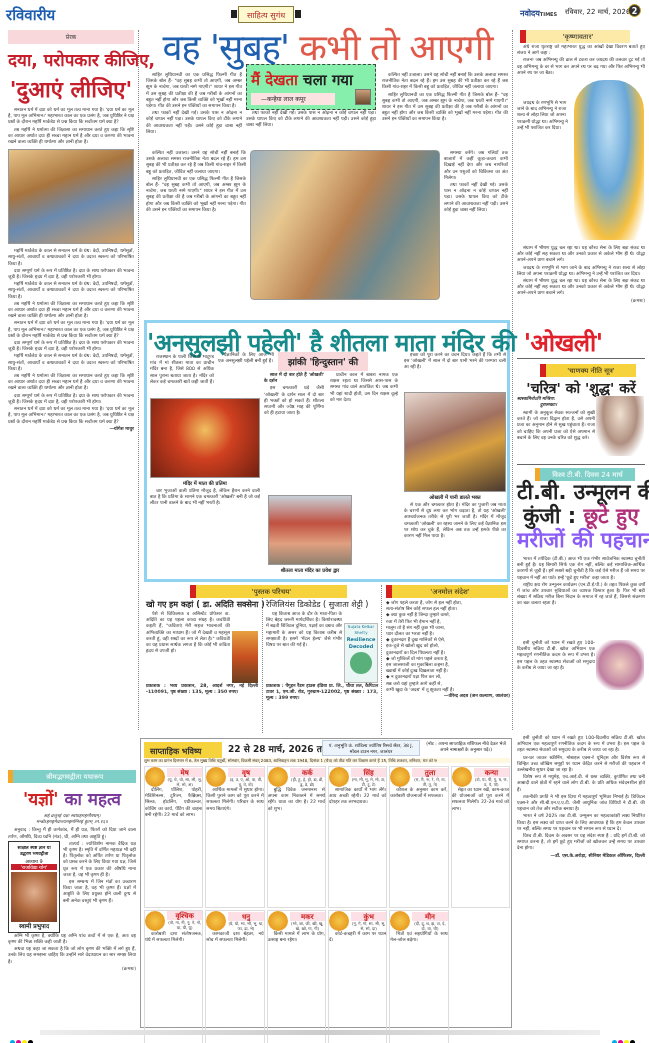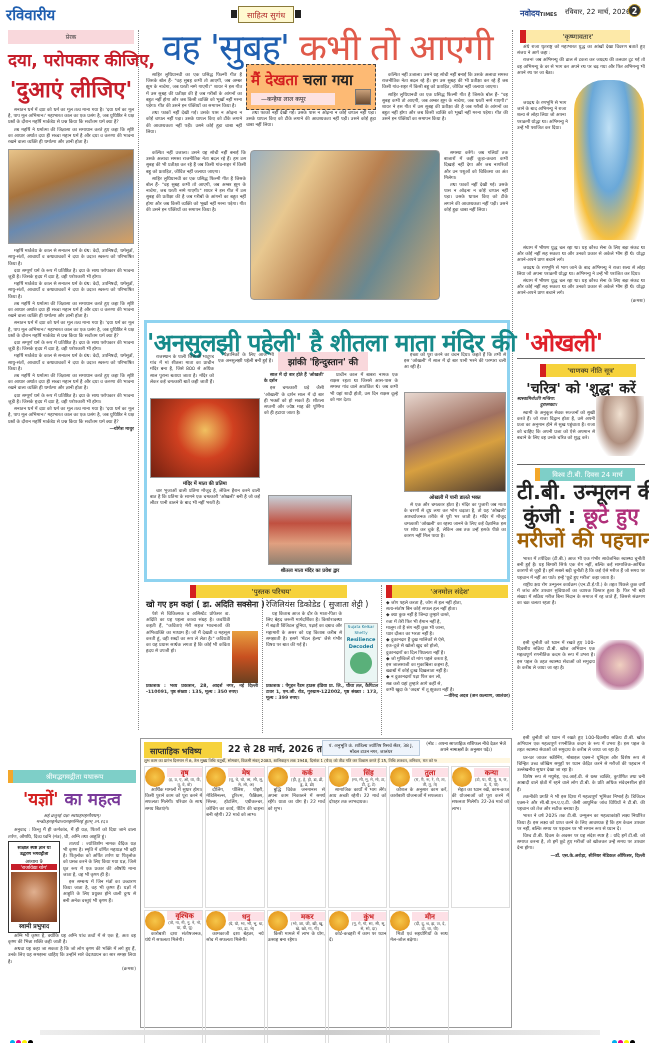--- a/index.html
+++ b/index.html
@@ -14,21 +14,21 @@
 .brand{left:520px;top:7px;font-size:8px;font-weight:bold;color:#1a3e8a}
 .brand small{font-size:5px;color:#333}
 .date{left:565px;top:7px;font-size:7px;color:#222}
 .pgnum{left:628px;top:4px;width:13px;height:13px;border-radius:50%;background:#333;color:#fff;font-size:8px;text-align:center;line-height:13px;font-weight:bold;border:1.5px solid #c9a227}
 .vline{border-left:1px dotted #888}
 .hline{border-top:1px solid #666}
 .kicker{background:#f9d8dc;color:#333;font-size:6px;text-align:center;padding:3px}
 .h-left{color:#c61e2a;font-weight:bold;text-align:center;font-family:"DejaVu Sans",sans-serif}
 .big-head{font-size:36px;color:#1f5fb0;font-family:"DejaVu Sans",sans-serif;white-space:nowrap;letter-spacing:-1px}
 .big-head .red{color:#e05a4a}
-.poem-box{border:1px dashed #444;padding:4px;background:#fdba74}
+.poem-box{border:1px dashed #444;padding:4px;background:#86efac}
 .poem-title{font-size:15px;font-weight:bold;color:#222}
 .poem-title .r{color:#d42020}
 .poem-author{background:#fde2e2;font-size:6px;margin-top:3px;padding:2px 10px;width:70%}
 .img{background:linear-gradient(135deg,#c8a062,#7a5030 40%,#b58b5a 70%,#e2c090);border:1px solid #999}
 .section-tag{background:#f6d23c;color:#222;font-size:7px;text-align:center;padding:2px 4px;border-left:6px solid #d42020}
 .teal-tag{background:#7ecfc8;color:#fff;font-size:7px;text-align:center;padding:2px;border-left:5px solid #f3a72a}
 .blue-frame{border:3px solid #8fd3f0;background:#fff}
 .ok-head{font-size:24px;color:#168a8a;font-weight:bold;white-space:nowrap;letter-spacing:-0.5px}
 .ok-head .r{color:#e0202a}
 .jhanki{background:#f9d8dc;font-size:9px;font-weight:bold;text-align:center;padding:3px}
@@ -253,21 +253,21 @@
 <div class="abs" style="left:596px;top:396px;width:48px;height:60px;background:radial-gradient(ellipse at 50% 30%,#f0e0d0,#b09080 50%,#fff 80%)"></div>
 <div class="abs txt" style="left:517px;top:410px;width:78px">
     <p>स्वामी के अनुकूल सेवक सज्जनों को सुखी करते हैं। जो राजा विद्वान होता है, उसे अपनी प्रजा का अनुमान होने से सुख पहुंचाता है। राजा को चाहिए कि अपनी प्रजा को ऐसे अपमान से बचाने के लिए वह उनके चरित्र को शुद्ध करे।</p>
   </div>
 <div class="abs hline" style="left:517px;top:464px;width:128px"></div>
 
 <div class="abs teal-tag" style="left:535px;top:468px;width:100px">विश्व टी.बी. दिवस 24 मार्च</div>
 <div class="abs" style="left:517px;top:480px;width:128px;text-align:center">
   <div class="tb-head" style="white-space:nowrap">टी.बी. उन्मूलन की</div>
   <div class="tb-head" style="white-space:nowrap"><span>कुंजी :</span> <span class="m">छूटे हुए</span></div>
-  <div class="tb-head m" style="white-space:nowrap;color:#a16207">मरीजों की पहचान</div>
+  <div class="tb-head m" style="white-space:nowrap;color:#8b5cf6">मरीजों की पहचान</div>
 </div>
 <div class="abs txt" style="left:517px;top:556px;width:128px">
   <p>भारत में तपेदिक (टी.बी.) आज भी एक गंभीर सार्वजनिक स्वास्थ्य चुनौती बनी हुई है। यह बिमारी सिर्फ एक रोग नहीं, बल्कि कई सामाजिक-आर्थिक कारणों से जुड़ी है। हमें सबसे बड़ी चुनौती है कि कई ऐसे मरीज हैं जो समय पर पहचान में नहीं आ पाते। इन्हें 'छूटे हुए मरीज' कहा जाता है।</p>
   <p>राष्ट्रीय क्षय रोग उन्मूलन कार्यक्रम (एन.टी.ई.पी.) के तहत पिछले कुछ वर्षों में जांच और उपचार सुविधाओं का व्यापक विस्तार हुआ है। फिर भी बड़ी संख्या में सक्रिय मरीज बिना निदान के समाज में रह जाते हैं, जिससे संक्रमण का चक्र चलता रहता है।</p>
 </div>
 <div class="abs" style="left:596px;top:640px;width:48px;height:50px;background:radial-gradient(circle,#f0d0c0,#c080a0 60%,#fff 80%)"></div>
 <div class="abs txt" style="left:517px;top:640px;width:78px">
   <p>इसी चुनौती को ध्यान में रखते हुए 100-दिवसीय सक्रिय टी.बी. खोज अभियान एक महत्वपूर्ण रणनीतिक कदम के रूप में उभरा है। इस पहल के तहत स्वास्थ्य सेवाओं को समुदाय के करीब ले जाया जा रहा है।</p>
 </div>
 <div class="abs txt" style="left:517px;top:735px;width:128px">
@@ -285,38 +285,38 @@
 <div class="abs" style="left:228px;top:742px;font-size:9px;font-weight:bold;white-space:nowrap">22 से 28 मार्च, 2026 तक</div>
 <div class="abs" style="left:322px;top:740px;width:98px;font-size:4.5px;text-align:center;background:#eef4fb;padding:1px;border:1px solid #bcd">पं. अनुभूति कं. शांडिल्य ज्योतिष रिसर्च सेंटर, 38 J, मॉडल टाउन नगर, जालंधर</div>
 <div class="abs" style="left:424px;top:740px;width:84px;font-size:4.5px;text-align:center">(नोट : अपना साप्ताहिक राशिफल नीचे देकर भेजें अपने नामाक्षरों के अनुसार पढ़ें।)</div>
 <div class="abs" style="left:144px;top:758px;width:366px;font-size:4px;white-space:nowrap;overflow:hidden;background:#fff7e0">शुभ काम का प्रारंभ दिनमान में 6, तेल मुख्य तिथि चतुर्थी, सोमवार, विक्रमी संवत् 2083, शालिवाहन शक 1948, दिनांक 1 (चैत्र) को तीव्र गति कर विश्राम करते हैं 15, तिथि शाश्वत, शनिवार, रात को 9</div>
 
 <div class="abs" style="left:144px;top:766px;width:366px;display:grid;grid-template-columns:repeat(6,1fr);gap:2px">
   <div class="rashi">
       <div style="display:flex;gap:2px;align-items:center">
         <div class="rashi-icon"></div>
         <div style="flex:1">
+          <div class="rashi-name">मेष</div>
+          <div class="rashi-letters">(चू, चे, चो, ला, ली, लू, ले, लो, अ)</div>
+        </div>
+      </div>
+      <div class="txt" style="height:100px;overflow:hidden">
+        <p>दौलिंग, पॉलिश, पोहरी, मेडिसिनल्स, टूरिज्म, फैब्रिक्स, सिल्क, होटलिंग, एग्रीकल्चर, कोचिंग का कार्य, पेंटिंग की चाहना बनी रहेगी। 22 मार्च को लाभ।</p>
+      </div>
+    </div>
+  <div class="rashi">
+      <div style="display:flex;gap:2px;align-items:center">
+        <div class="rashi-icon"></div>
+        <div style="flex:1">
           <div class="rashi-name">वृष</div>
           <div class="rashi-letters">(इ, उ, ए, ओ, वा, वी, वू, वे, वो)</div>
         </div>
       </div>
       <div class="txt" style="height:100px;overflow:hidden">
         <p>आर्थिक मामलों में सुधार होगा। किसी पुराने काम को पूरा करने में सफलता मिलेगी। परिवार के साथ समय बिताएंगे।</p>
-      </div>
-    </div>
-  <div class="rashi">
-      <div style="display:flex;gap:2px;align-items:center">
-        <div class="rashi-icon"></div>
-        <div style="flex:1">
-          <div class="rashi-name">मेष</div>
-          <div class="rashi-letters">(चू, चे, चो, ला, ली, लू, ले, लो, अ)</div>
-        </div>
-      </div>
-      <div class="txt" style="height:100px;overflow:hidden">
-        <p>दौलिंग, पॉलिश, पोहरी, मेडिसिनल्स, टूरिज्म, फैब्रिक्स, सिल्क, होटलिंग, एग्रीकल्चर, कोचिंग का कार्य, पेंटिंग की चाहना बनी रहेगी। 22 मार्च को लाभ।</p>
       </div>
     </div>
   <div class="rashi">
       <div style="display:flex;gap:2px;align-items:center">
         <div class="rashi-icon"></div>
         <div style="flex:1">
           <div class="rashi-name">कर्क</div>
           <div class="rashi-letters">(ही, हू, हे, हो, डा, डी, डू, डे, डो)</div>
         </div>
       </div>

